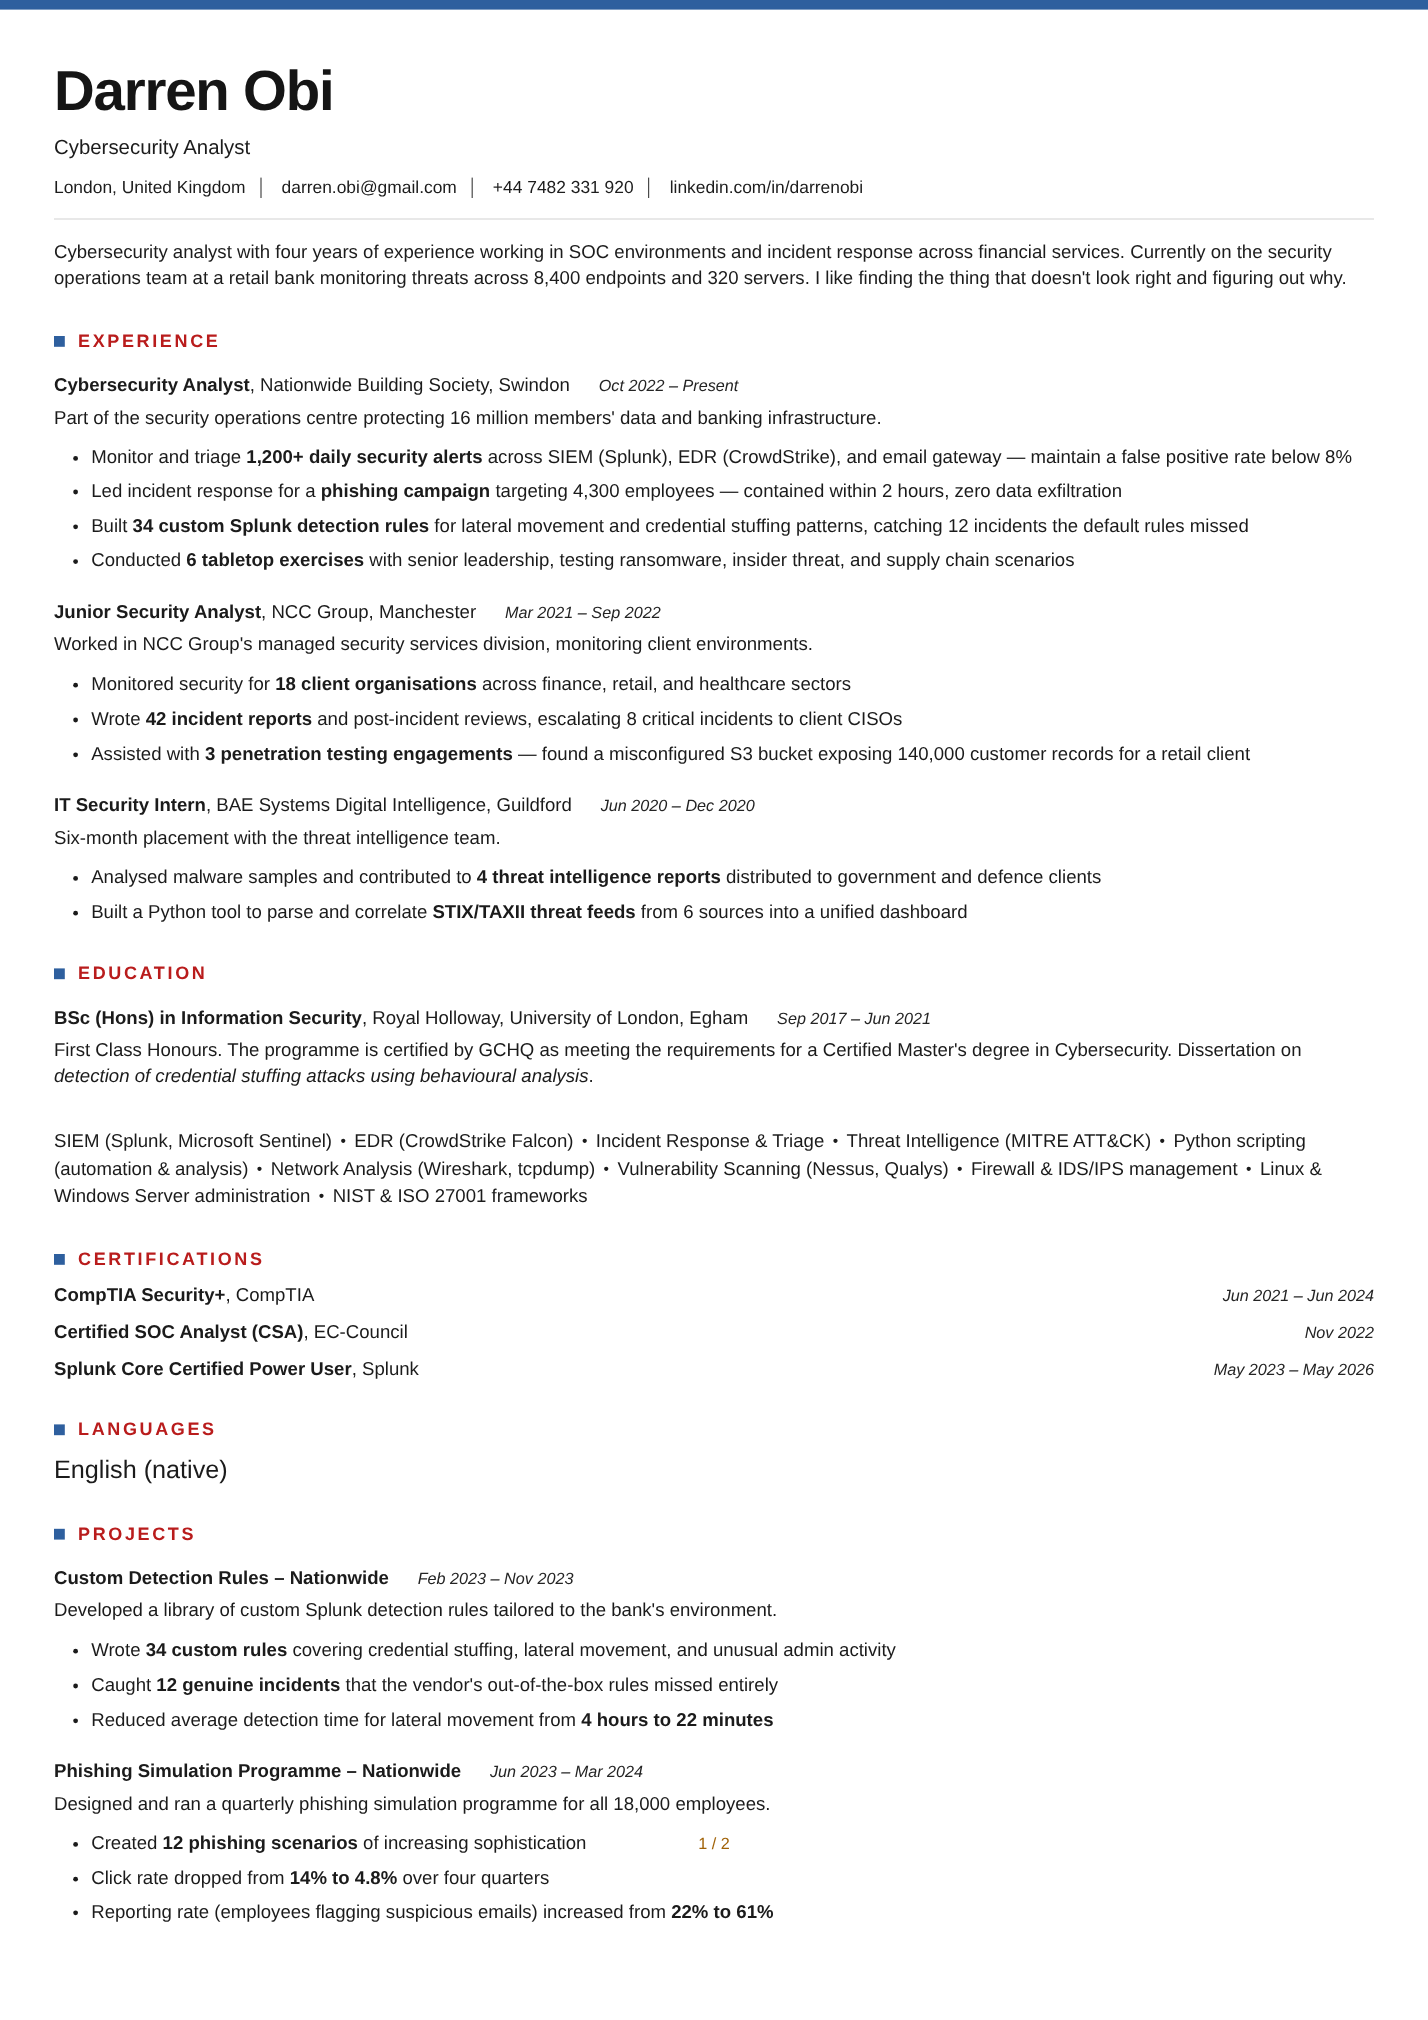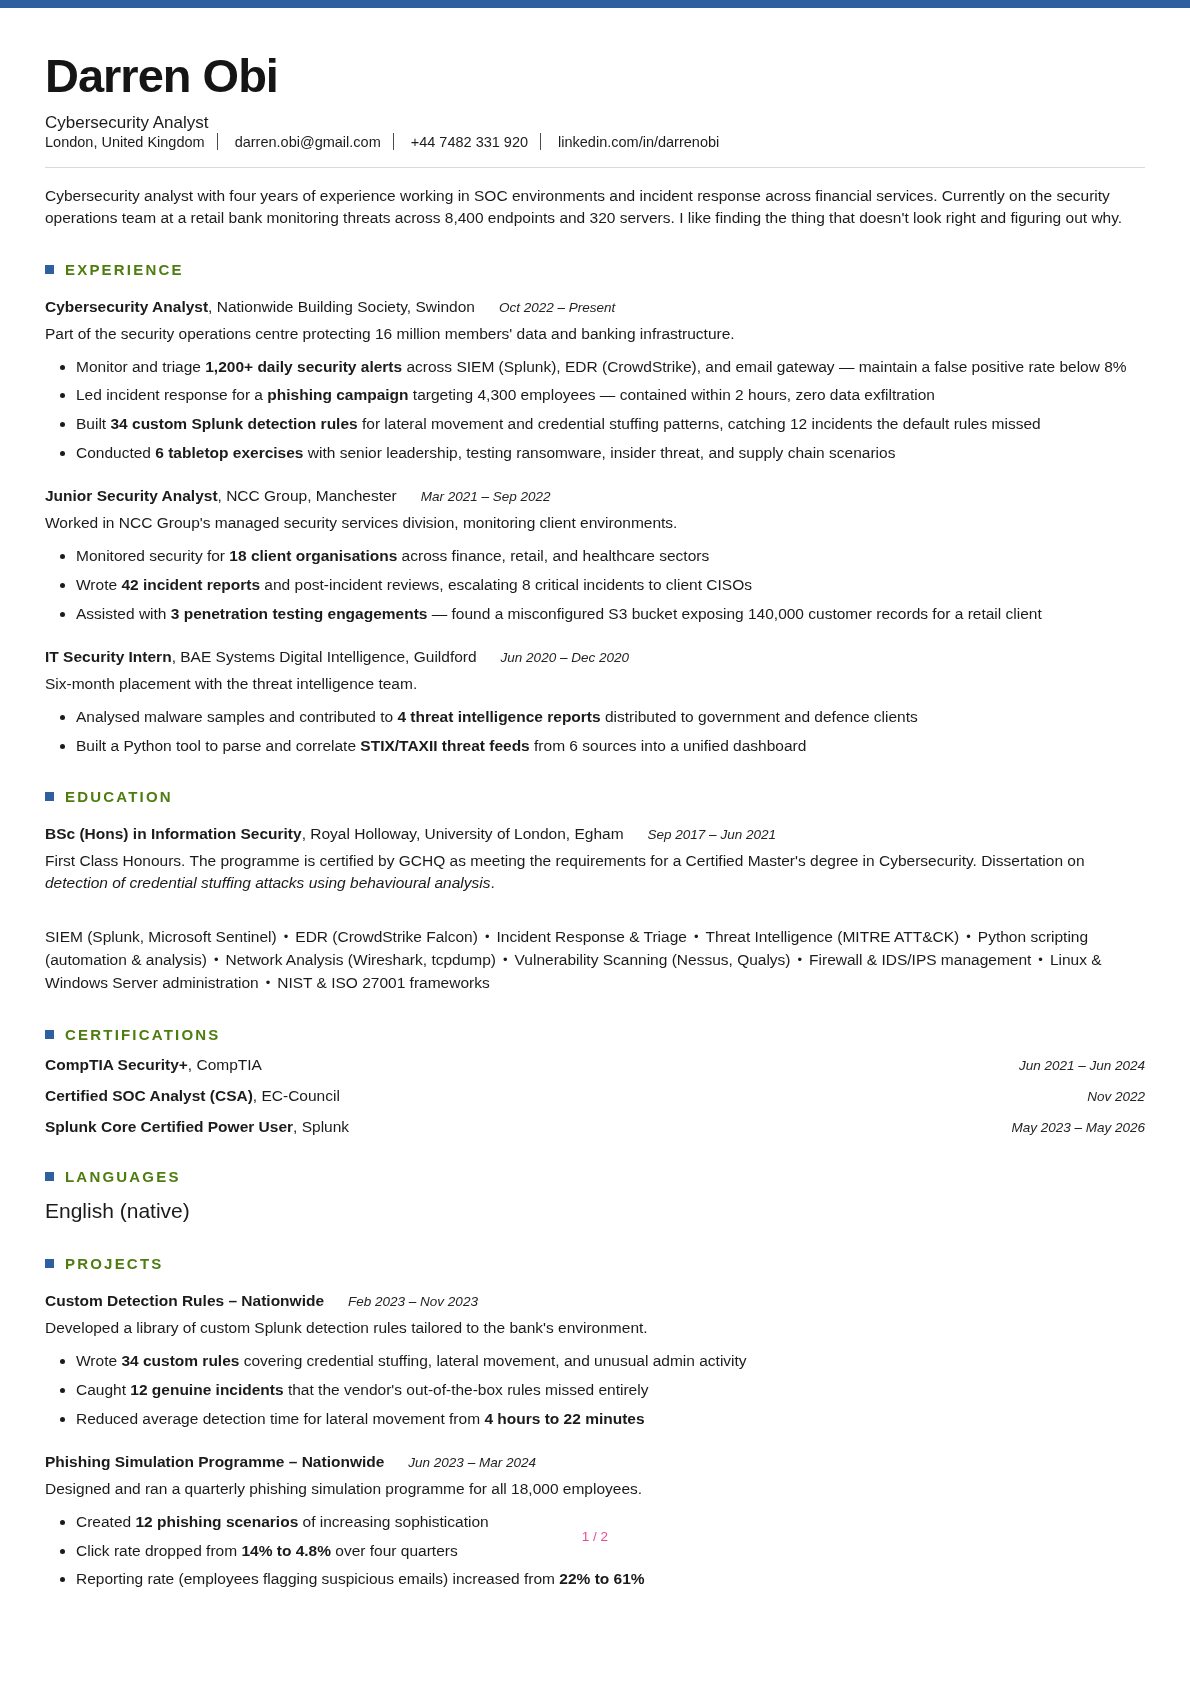--- a/index.html
+++ b/index.html
@@ -25,20 +25,21 @@
     font-weight: 800;
     letter-spacing: -1px;
     color: #151515;
   }
   .job-title {
     margin-top: 10px;
     font-size: 17px;
     color: #1c1c1c;
   }
   .contact-row {
+    margin-top: 15px;
     display: flex;
     align-items: center;
     font-size: 14.5px;
     color: #1c1c1c;
   }
   .contact-sep {
     display: inline-block;
     width: 1px;
     height: 17px;
     background: #4a4a4a;
@@ -63,21 +64,21 @@
   .sec-square {
     width: 9px;
     height: 9px;
     margin-right: 11px;
     flex: none;
   }
   .sec-title {
     font-size: 15px;
     font-weight: 700;
     letter-spacing: 2.2px;
-    color: #4d7c0f;
+    color: #b91c1c;
   }
   .entry { margin-top: 20px; }
   .entry + .entry { margin-top: 24px; }
   .entry-head {
     display: flex;
     justify-content: flex-start;
     align-items: baseline;
   }
   .entry-title { font-size: 15.5px; }
   .entry-title .b { font-weight: 700; }
@@ -128,21 +129,21 @@
     margin-top: 14px;
     font-size: 21px;
   }
   .footer {
     position: absolute;
     left: 0;
     top: 1529px;
     width: 100%;
     text-align: center;
     font-size: 13.5px;
-    color: #ec4899;
+    color: #a16207;
   }
 </style>
 </head>
 <body>
 
 <div class="topbar" style="background: rgb(46, 95, 158);"></div>
 
 <div class="page">
   <h1 class="name">Darren Obi</h1>
   <div class="job-title">Cybersecurity Analyst</div>

